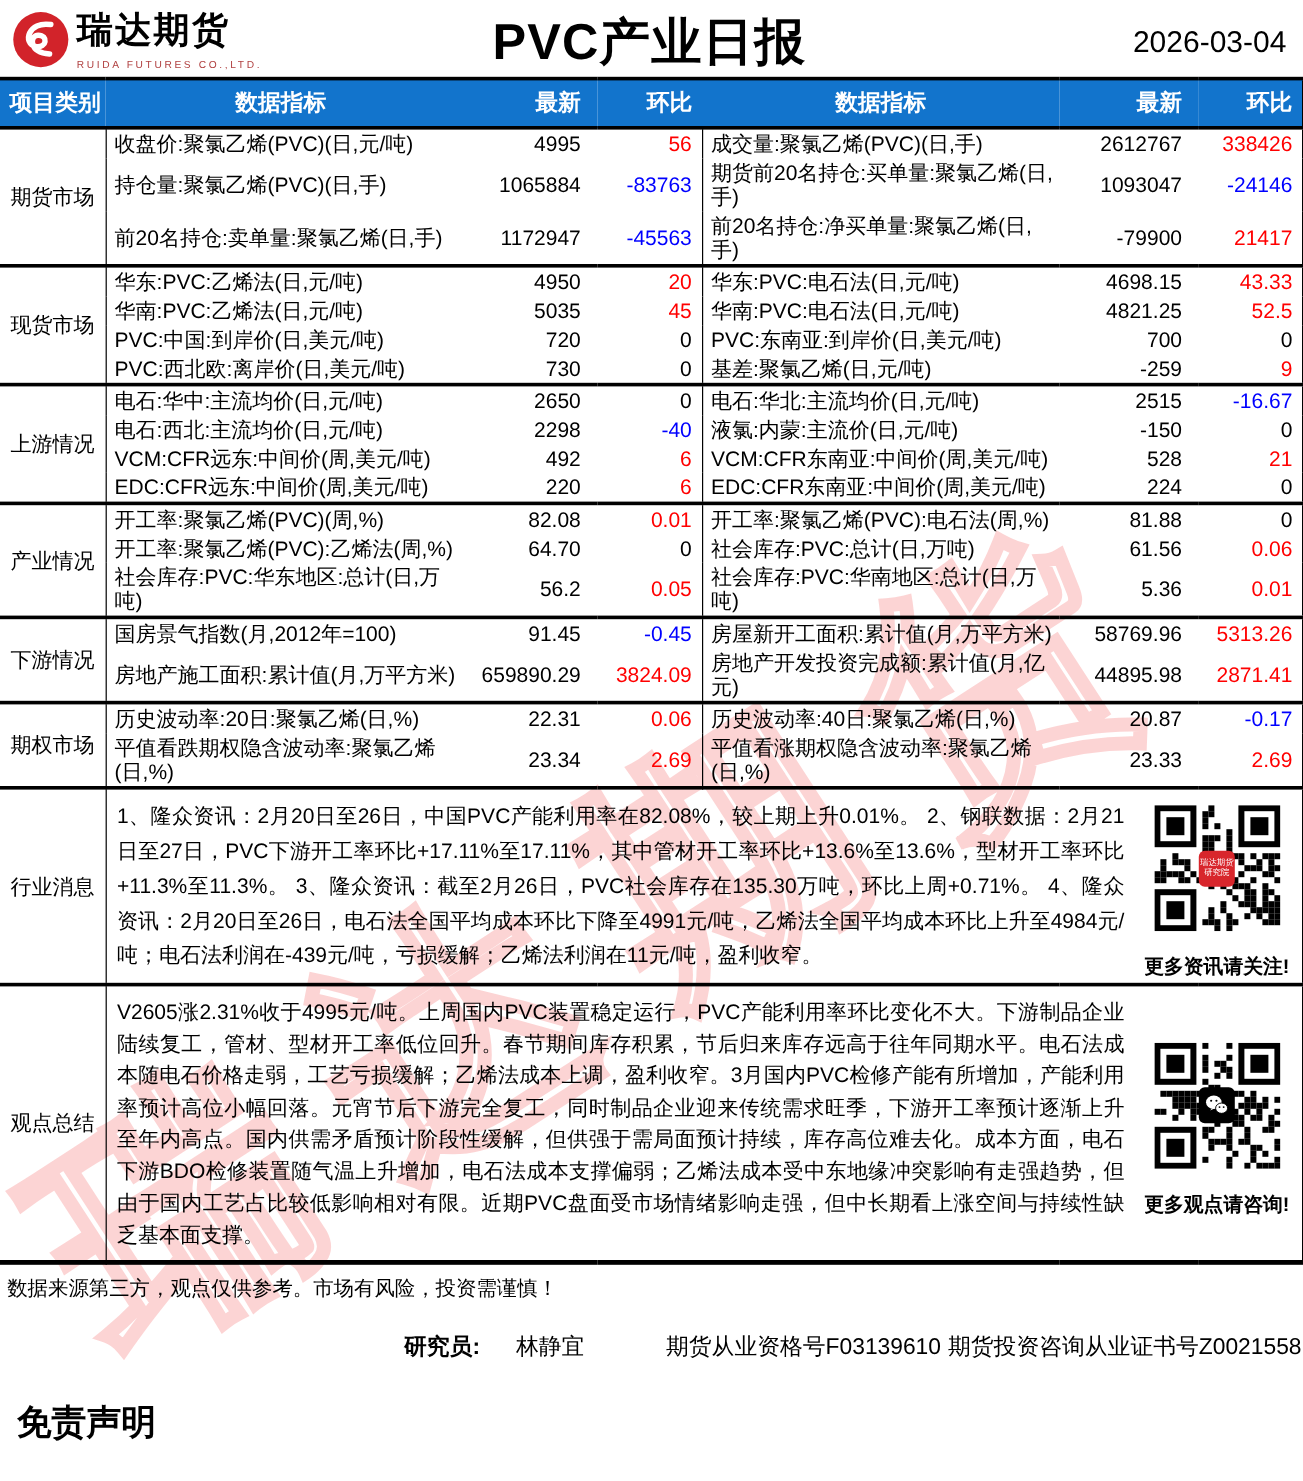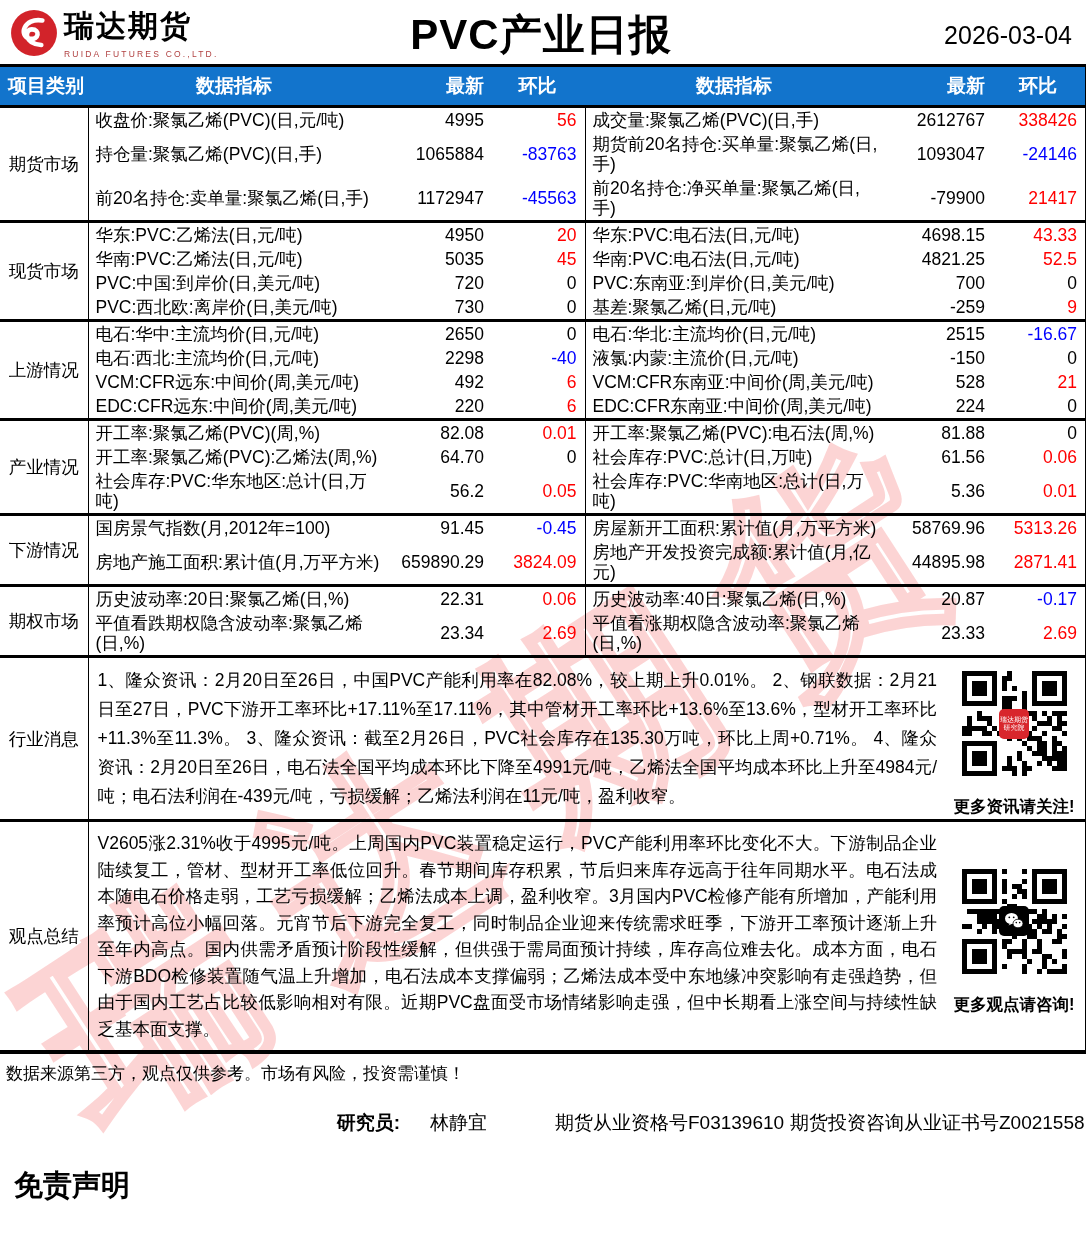--- a/index.html
+++ b/index.html
@@ -25,21 +25,21 @@
     pointer-events:none;
   }
   
   table.ind { position:relative; z-index:1; width:1086px; border-collapse:collapse; table-layout:fixed;
               border-top:3px solid #000; border-right:2px solid #000; border-bottom:4px solid #000; }
   thead tr { background:var(--hdr,#1274cc); color:#fff; }
   thead td { font-size:19px; font-weight:700; padding:6px 0; border-bottom:2px solid #000; }
   .h-cat { text-align:left; padding-left:8px !important; }
   .h-ind { text-align:center; }
   .h-val { text-align:right; padding-right:14px !important; }
-  .h-chg { text-align:center; padding-right:8px !important; }
+  .h-chg { text-align:right; padding-right:8px !important; }
   tbody.section { border-top:3px solid #000; }
   tbody.section td { font-size:17.5px; line-height:20px; padding:2px 0; vertical-align:middle; }
   td.cat { text-align:center; font-size:17.5px; border-right:1px solid #000; padding:0 2px; }
   td.ind { text-align:left; padding-left:7px !important; word-break:break-all; }
   td.val { text-align:right; padding-right:14px !important; }
   td.chg { text-align:right; padding-right:8px !important; }
   td.chg.mid { border-right:1px solid #000; }
   .up   { color:var(--up,#ff0000); }
   .down { color:var(--down,#0000ff); }
   .flat { color:#000; }

